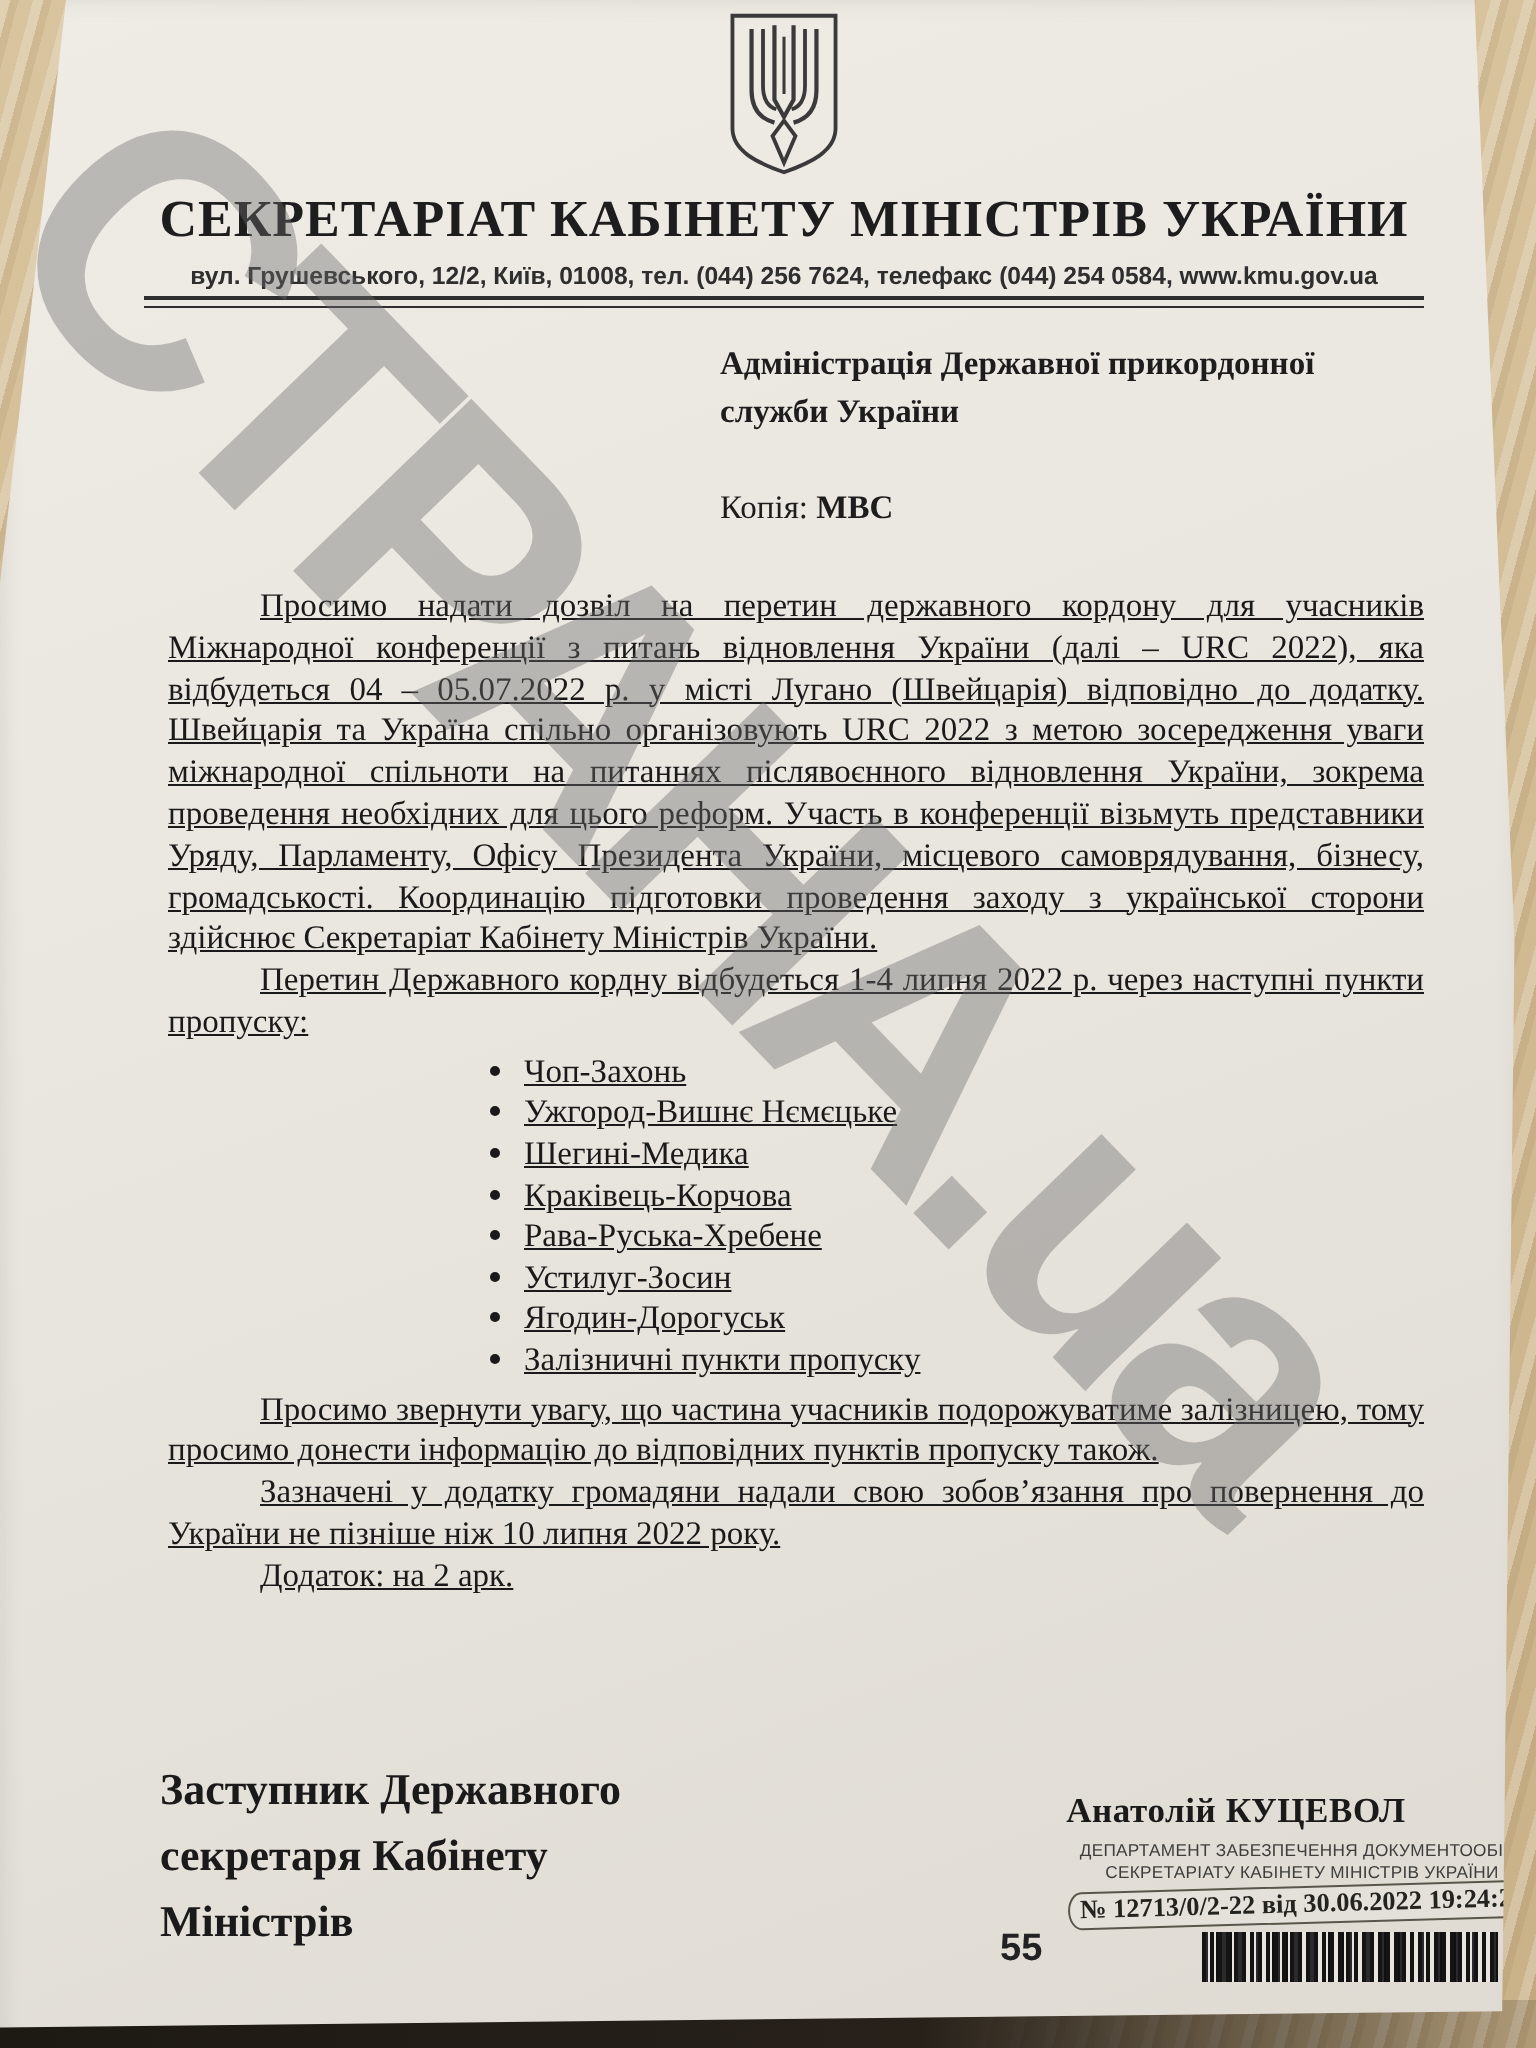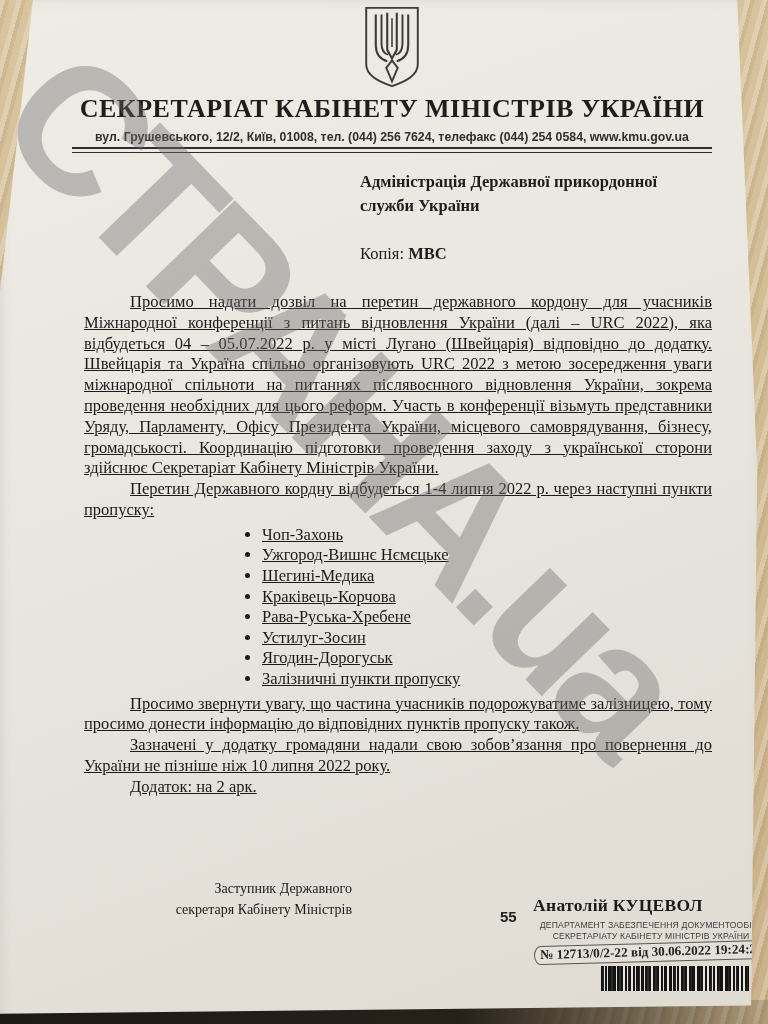--- a/index.html
+++ b/index.html
@@ -46,22 +46,22 @@
   .doc-body{
     margin:139px 56px 0 84px;
     font-size:16.5px;line-height:20.8px;color:#1a1a1a;text-align:justify;z-index:2;position:relative;text-decoration:underline;
   }
   .doc-body p{margin:0;text-indent:46px;}
   ul.checkpoints{margin:4px 0;padding-left:178px;}
   ul.checkpoints li{line-height:20.6px;}
   .underlined{text-decoration:underline;}
   .attachment{margin-top:17px;text-indent:46px;}
   .sign-left{
-    position:absolute;left:80px;top:878px;width:272px;text-align:right;z-index:2;
-    font-size:14px;font-weight:normal;line-height:1.5;color:#1a1a1a;
+    position:absolute;left:80px;top:878px;width:272px;text-align:left;z-index:2;
+    font-size:22px;font-weight:bold;line-height:1.5;color:#1a1a1a;
   }
   .sign-name{
     position:absolute;left:528px;top:895px;width:180px;text-align:center;z-index:2;
     font-size:17.5px;font-weight:bold;color:#1a1a1a;letter-spacing:.3px;
   }
   .stamp{position:absolute;left:532px;top:920px;width:238px;z-index:2;text-align:center;}
   .stamp-dep{
     font-family:"Liberation Sans",sans-serif;font-size:8.6px;color:#3d3d3d;
     letter-spacing:.15px;line-height:10.5px;white-space:nowrap;
   }
@@ -72,22 +72,22 @@
     transform:rotate(-1.6deg);background:rgba(255,255,255,.12);
   }
   .barcode{
     position:absolute;left:601px;top:966px;width:148px;height:25px;z-index:2;
     background:
       repeating-linear-gradient(90deg,#141414 0 2px,rgba(0,0,0,0) 2px 4px),
       repeating-linear-gradient(90deg,#101010 0 1px,rgba(0,0,0,0) 1px 7px),
       repeating-linear-gradient(90deg,#2b2b2b 0 3px,#e8e5de 3px 9px);
   }
   .page-num{
-    position:absolute;left:500px;top:908px;z-index:2;
-    font-family:"Liberation Sans",sans-serif;font-size:15px;font-weight:bold;color:#222;
+    position:absolute;left:500px;top:964px;z-index:2;
+    font-family:"Liberation Sans",sans-serif;font-size:19px;font-weight:bold;color:#222;
   }
 </style>
 </head>
 <body>
 
 <div class="shadow-strip"></div>
 
 <div class="paper">
 
   <div class="header">

